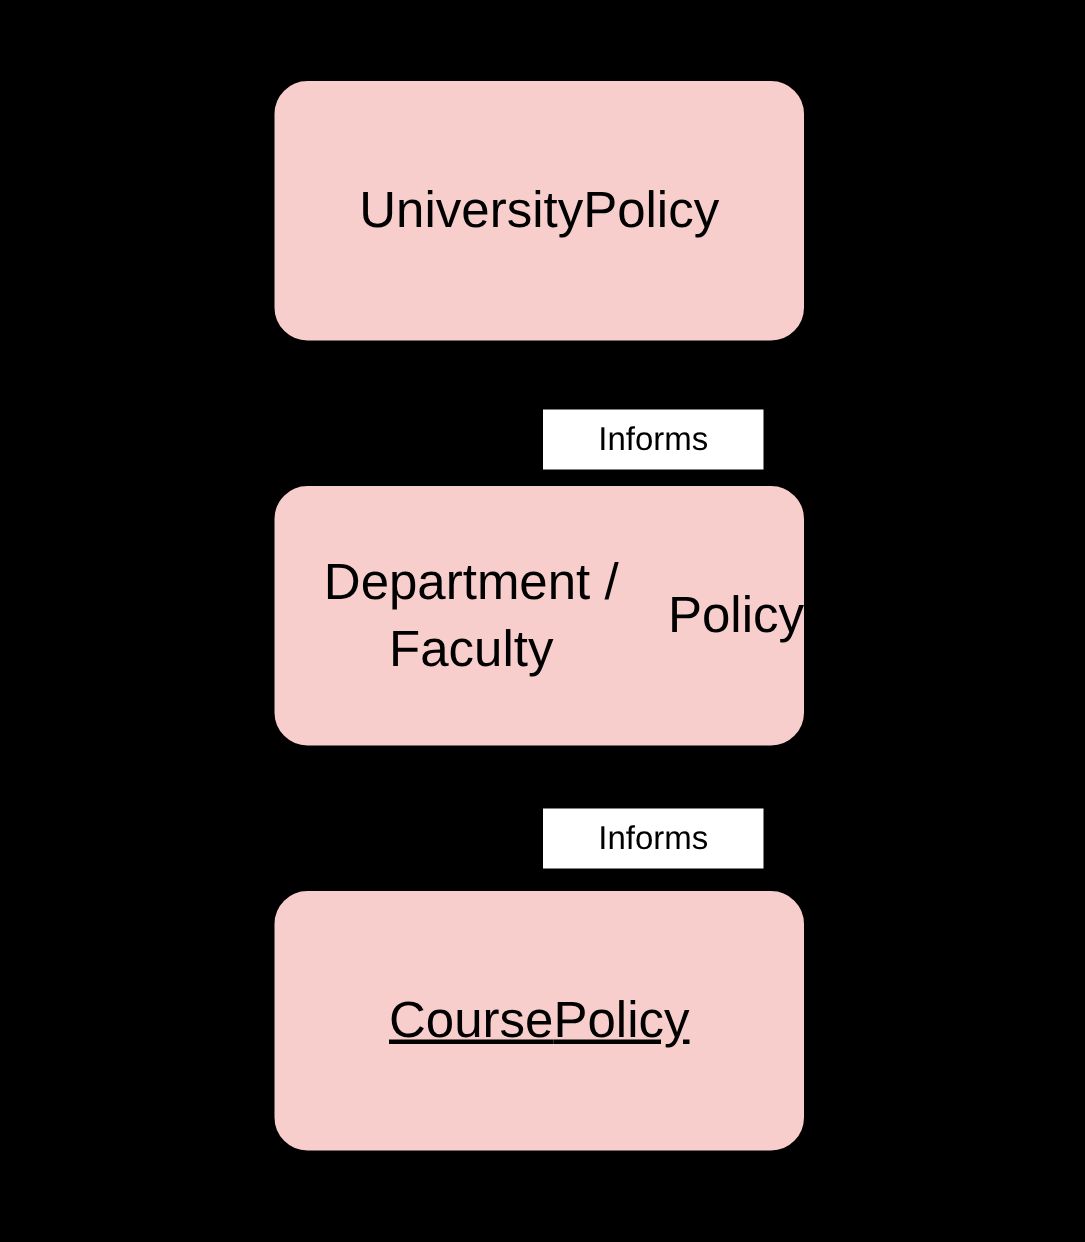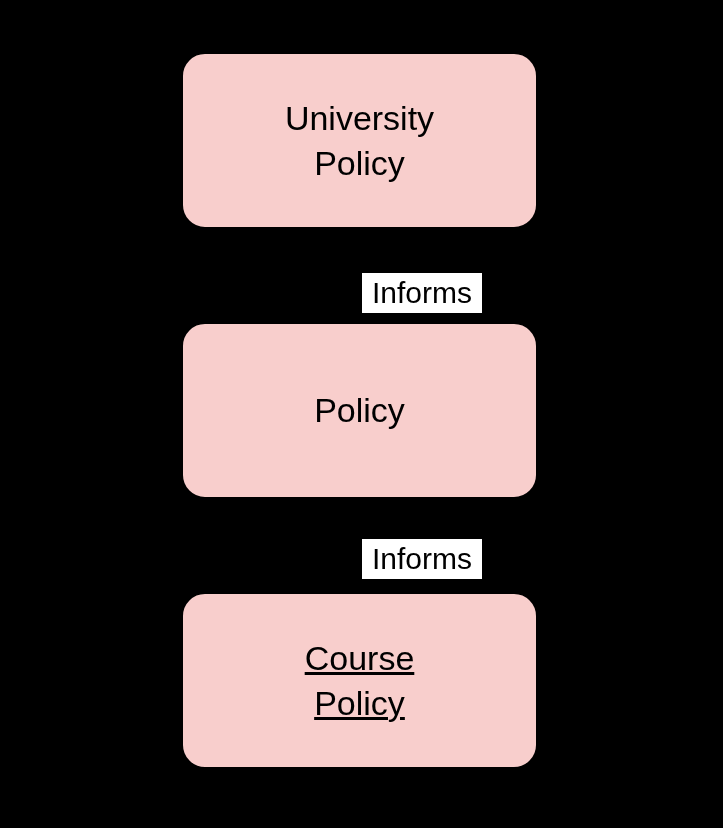--- a/index.html
+++ b/index.html
@@ -18,59 +18,60 @@
   .node {
     position: absolute;
     left: 181px;
     width: 357px;
     height: 177px;
     background: var(--node-fill, #F8CECC);
     border: 2px solid #000000; 
     box-sizing: border-box;
     border-radius: 24px;
     display: flex;
-    flex-direction: column;
+    flex-direction: row;
     align-items: center;
     justify-content: center;
     text-align: center;
     color: var(--node-text, #000000);
     font-size: 34px;
     line-height: 45px;
   }
   .node-university { top: 52px; }
   .node-department { top: 322px; }
   .node-course     { top: 592px; text-decoration: underline; }
   .edge-label {
     position: absolute;
     left: 362px;
-    width: 120px;
+    width: 147px;
     height: 40px;
     background: var(--label-bg, #FFFFFF);
     color: var(--label-text, #000000);
-    font-size: 30px;
+    font-size: 22px;
     line-height: 40px;
     text-align: center;
     white-space: nowrap;
   }
   .edge-label-1 { top: 273px; }
   .edge-label-2 { top: 539px; }
 </style>
 </head>
 <body>
 
 <div class="canvas" style="--bg: #000000; --node-fill: #F8CECC; --node-text: #000000; --label-bg: #FFFFFF; --label-text: #000000;">
 
   <div class="node node-university">
     <span>University</span>
     <span>Policy</span>
   </div>
 
   <div class="edge-label edge-label-1">Informs</div>
 
   <div class="node node-department">
+    <span>Department / Faculty</span>
     <span>Policy</span>
   </div>
 
   <div class="edge-label edge-label-2">Informs</div>
 
   <div class="node node-course">
     <span>Course</span>
     <span>Policy</span>
   </div>
 

